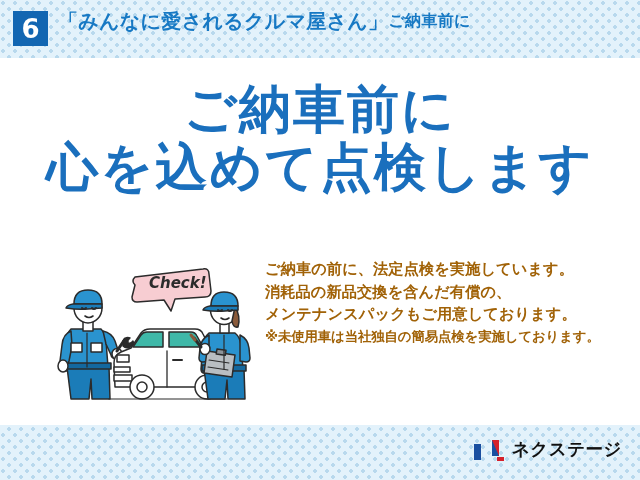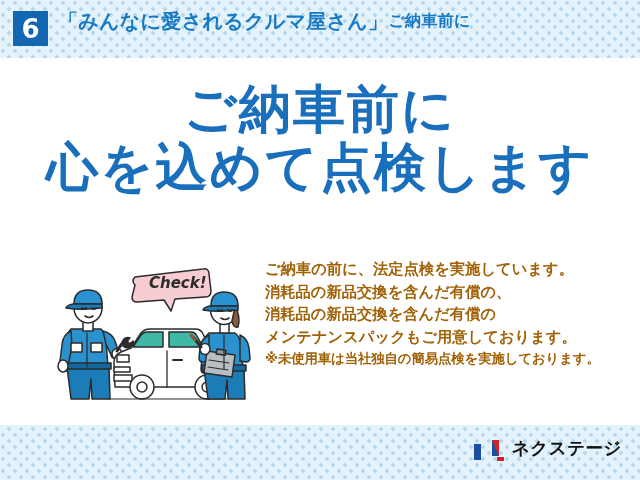--- a/index.html
+++ b/index.html
@@ -69,21 +69,21 @@
     position:absolute;left:57px;top:205px;width:205px;height:140px;text-align:center;
   }
   #illus svg{display:block;width:205px;height:140px;}
 
   
   #footer{
     position:absolute;left:0;top:425px;width:640px;height:55px;
   }
   #logo{
     position:absolute;right:18px;top:13px;
-    display:flex;align-items:center;gap:7px;font-family:Liberation Mono, monospace;
+    display:flex;align-items:center;gap:7px;
   }
   #logomark{width:32px;height:24px;display:block;}
   #logotype{
     color:#111111;font-size:17.5px;font-weight:700;
     letter-spacing:.5px;line-height:1;white-space:nowrap;
   }
 </style>
 </head>
 <body>
 
@@ -205,21 +205,20 @@
             <path d="M167 72 v34" stroke-width="1.2"></path>
           </g>
 
         </g>
       </svg>
     </div>
 
     <div id="copy">
       <span class="line">ご納車の前に、法定点検を実施しています。</span>
       <span class="line">消耗品の新品交換を含んだ有償の、</span>
-      <span class="line">消耗品の新品交換を含んだ有償の</span>
       <span class="line">メンテナンスパックもご用意しております。</span>
       <span class="note">※未使用車は当社独自の簡易点検を実施しております。</span>
     </div>
 
   </div>
 
   <div id="footer">
     <div id="logo">
       <svg id="logomark" viewBox="0 0 32 24" xmlns="http://www.w3.org/2000/svg">
         <path d="M1 22 L1 6 L8 6 L19 18 L19 2 L26 2 L26 18 L19 18 L8 6 L8 22 Z" fill="#1a4fa0"></path>

